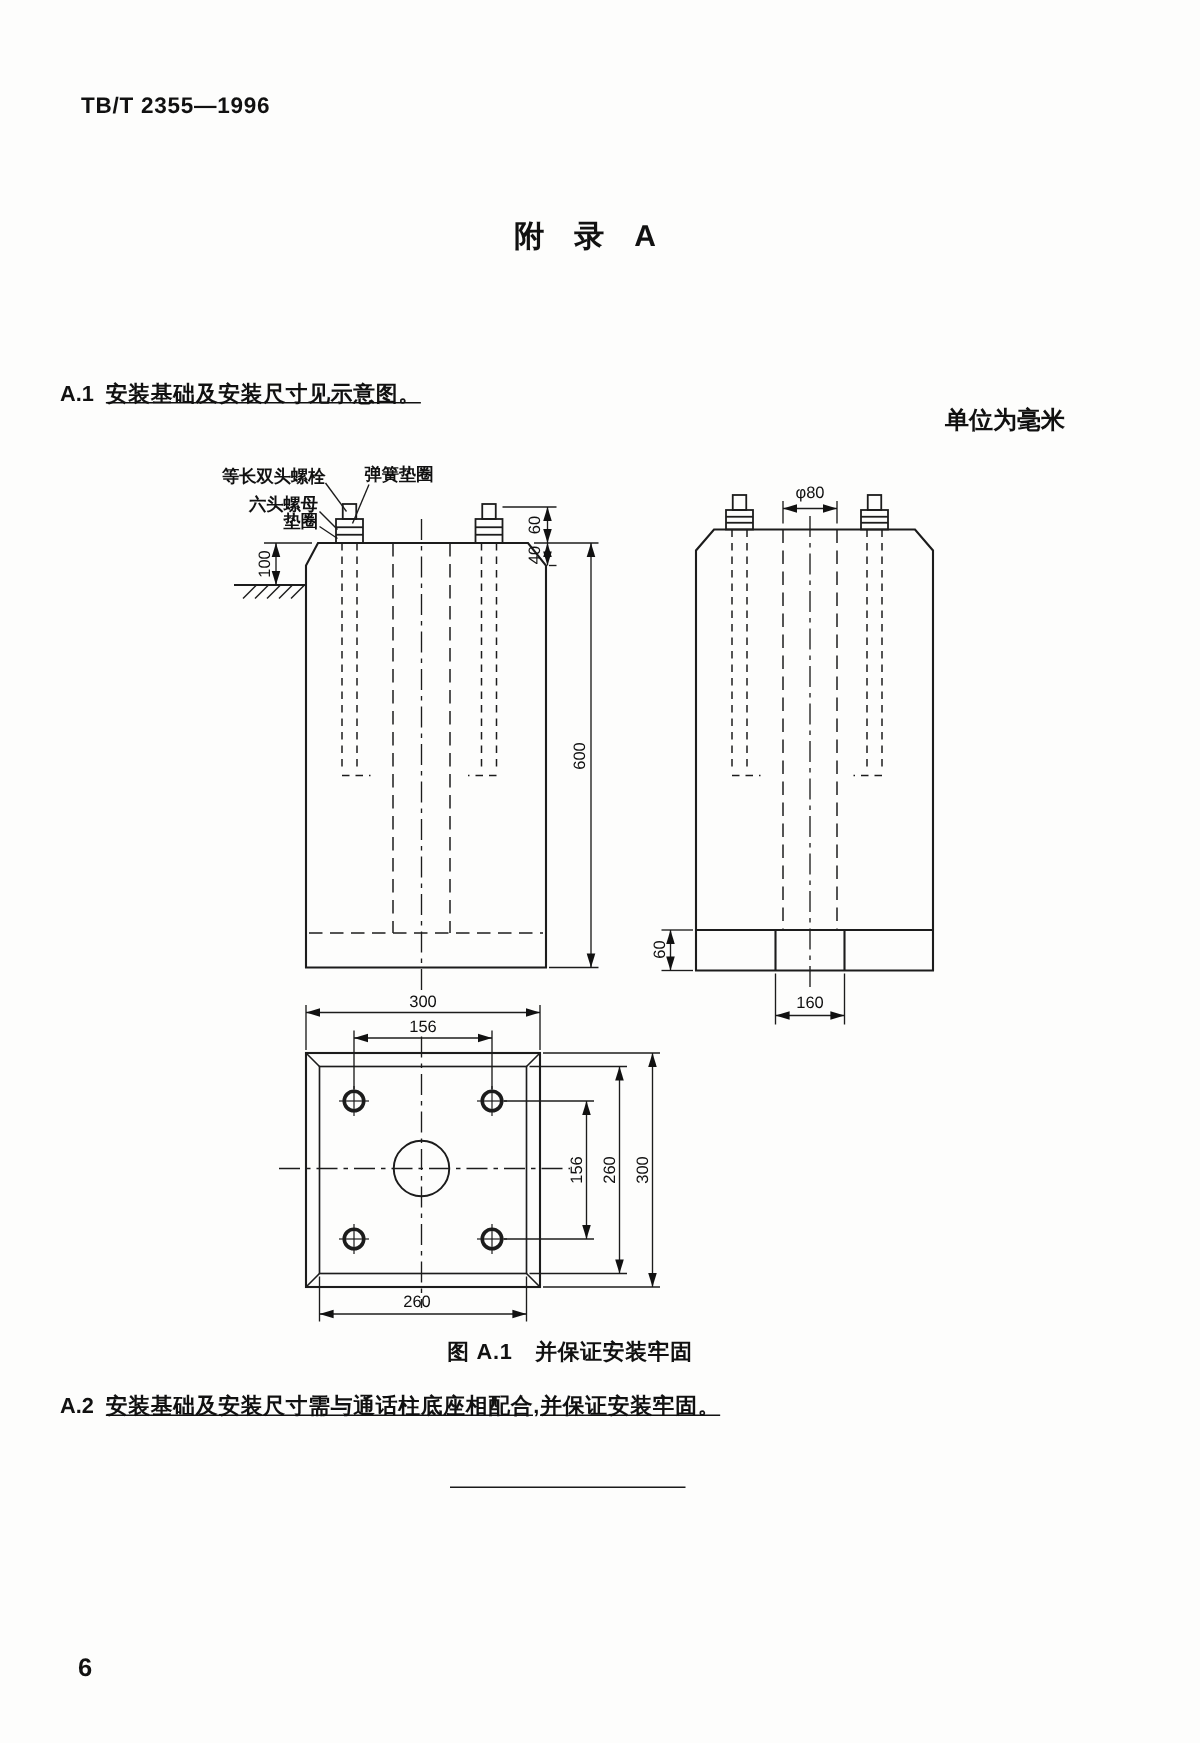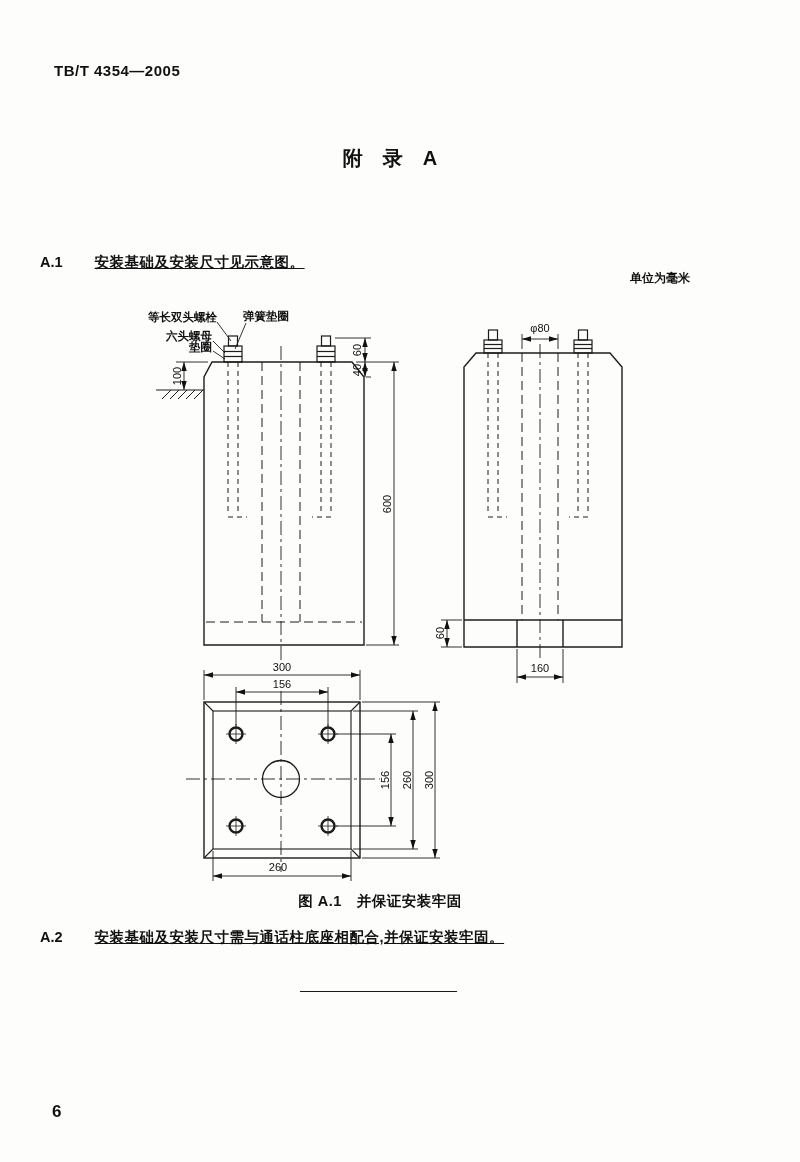--- a/index.html
+++ b/index.html
@@ -8,34 +8,34 @@
     font-family:"Liberation Sans","DejaVu Sans",sans-serif;color:#111;
     overflow:hidden;
   }
   .abs{position:absolute;}
   .doc-header{left:54px;top:62px;font-size:15px;font-weight:bold;letter-spacing:.5px;}
   .title-wrap{left:0;top:148px;width:780px;text-align:center;line-height:1.0;}
   .title-l1{font-size:20px;font-weight:bold;}
   .title-l2{font-size:14.5px;font-weight:bold;margin-top:9px;}
   .title-l3{font-size:15px;font-weight:bold;margin-top:9px;letter-spacing:1px;}
   .clause{left:40px;font-size:14.5px;}
-  .clause .num{font-weight:bold;margin-right:32px;}
+  .clause .num{font-weight:bold;margin-right:8px;}
   .clause .txt{font-weight:600;letter-spacing:.5px;text-decoration:underline;}
-  .units-note{left:630px;top:270px;font-size:12px;font-weight:600;font-family:Liberation Serif, serif;}
+  .units-note{left:630px;top:270px;font-size:16px;font-weight:600;font-family:Liberation Serif, serif;}
   .fig-caption{left:0;top:892px;width:760px;text-align:center;font-size:14.5px;font-weight:bold;letter-spacing:.5px;}
   .divider{left:300px;top:991px;width:157px;height:0;border-top:1.6px solid #1a1a1a;}
   .page-num{left:52px;top:1102px;font-size:17px;font-weight:600;}
   svg{position:absolute;left:0;top:0;}
   svg text{font-family:"Liberation Sans","DejaVu Sans",sans-serif;font-size:11px;fill:#111;}
   svg .lbl{font-size:11.5px;font-weight:600;}
 </style>
 </head>
 <body>
 
-<div class="abs doc-header">TB/T 4354—2005</div>
+<div class="abs doc-header">TB/T 2355—1996</div>
 
 <div class="abs title-wrap">
   <div class="title-l1">附　录　A</div>
 </div>
 
 <div class="abs clause" style="top:253px;">
   <span class="num">A.1</span><span class="txt">安装基础及安装尺寸见示意图。</span>
 </div>
 
 <div class="abs units-note">单位为毫米</div>

